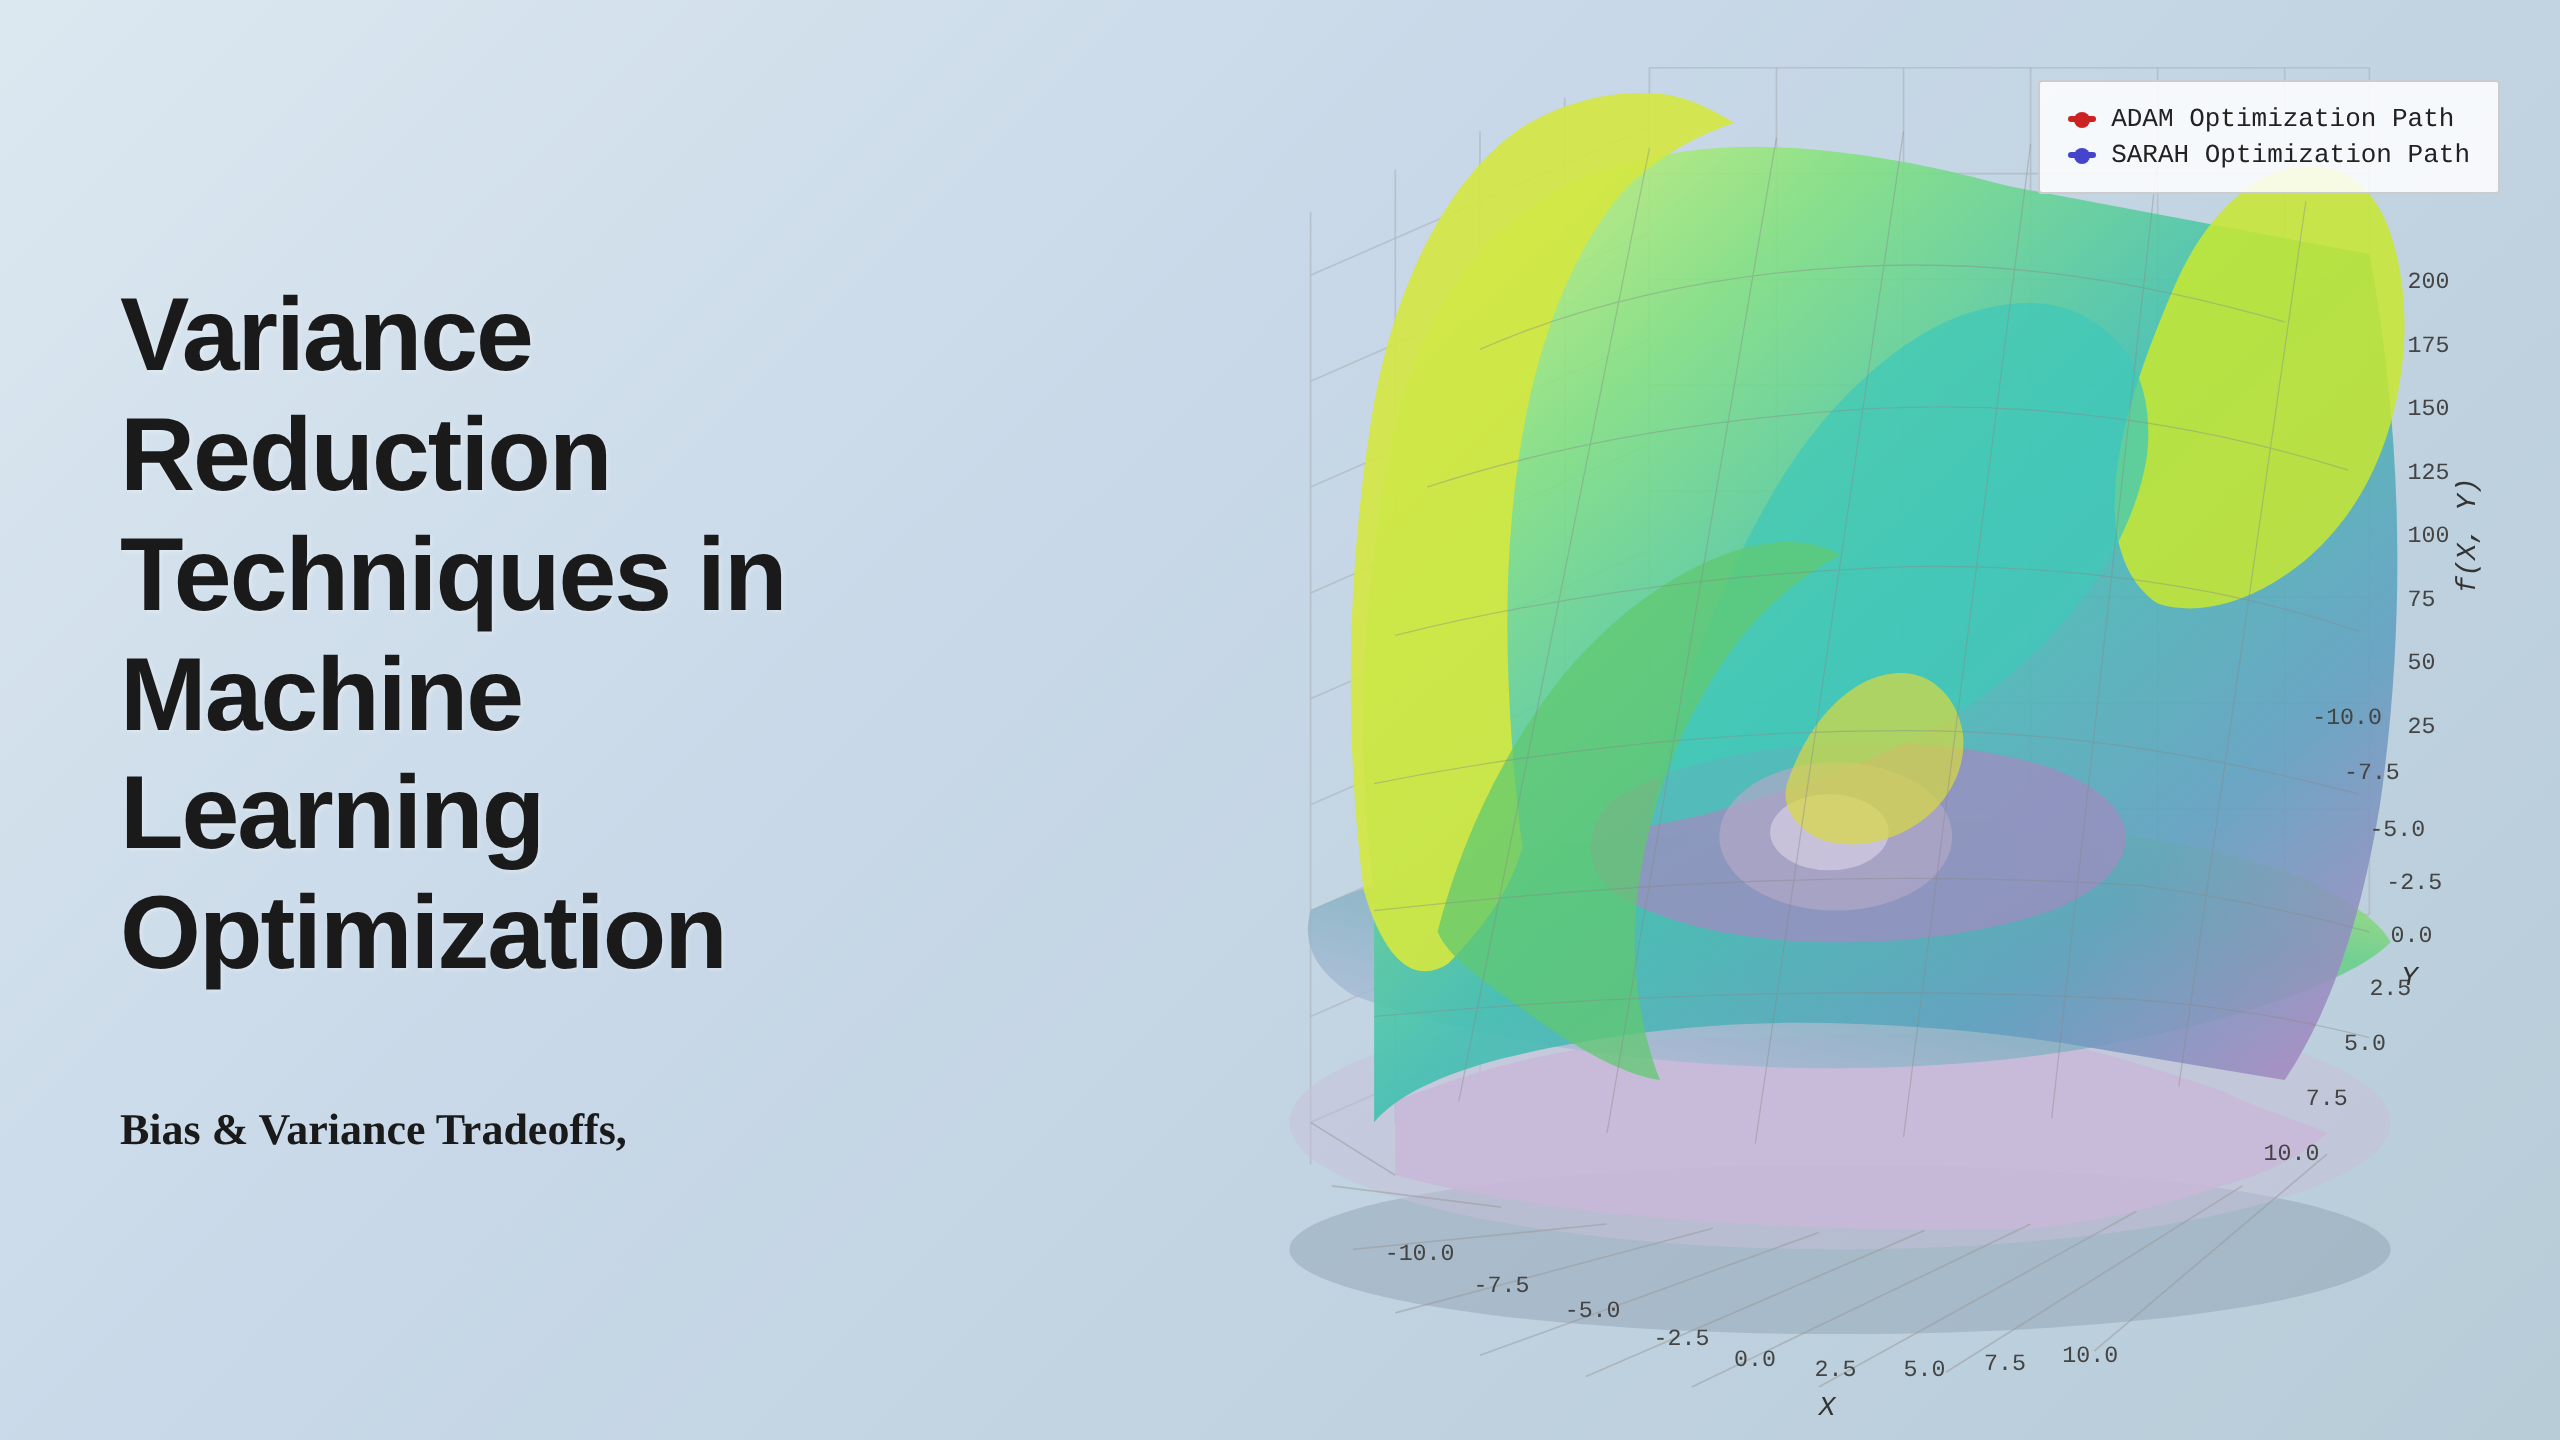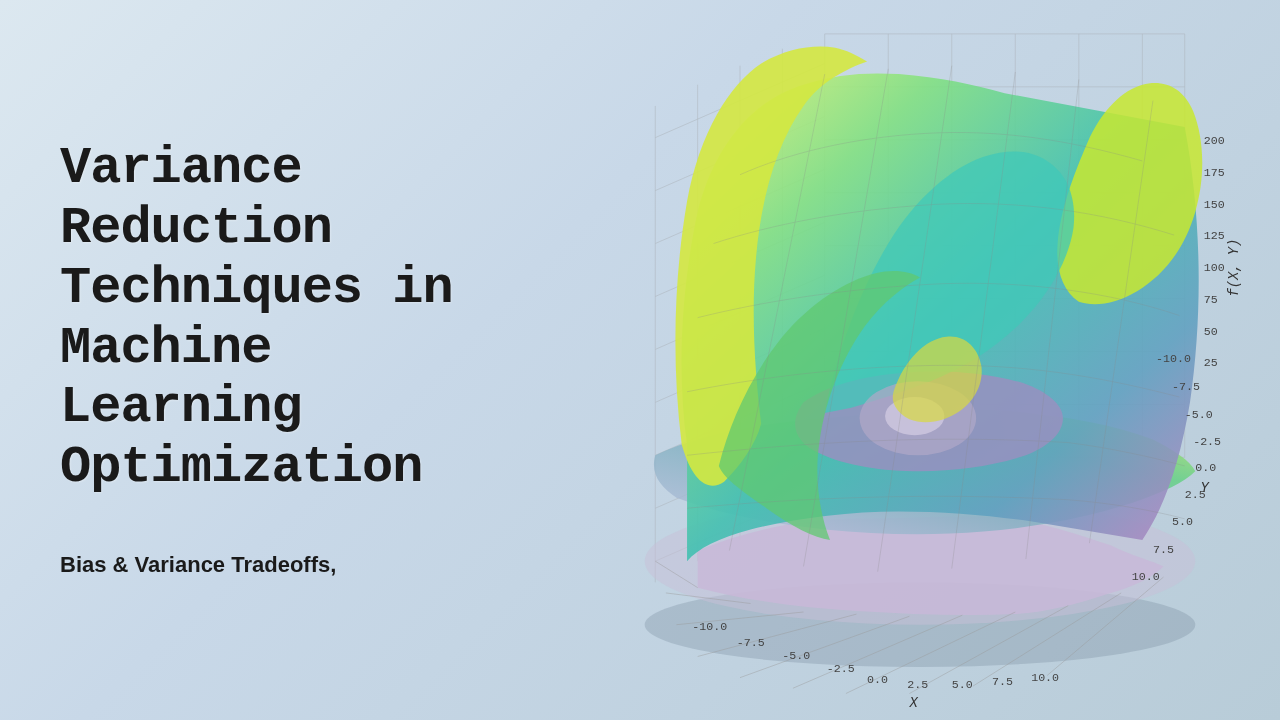--- a/index.html
+++ b/index.html
@@ -27,32 +27,32 @@
       flex-shrink: 0;
       position: relative;
       z-index: 2;
     }
 
     .title-text {
       font-size: 52px;
       font-weight: 900;
       color: #1a1a1a;
       line-height: 1.15;
-      font-family: Liberation Mono, monospace;
+      font-family: Liberation Sans, sans-serif;
       letter-spacing: -1px;
       margin-bottom: 50px;
       text-shadow: 1px 1px 2px rgba(255,255,255,0.3);
     }
 
     .subtitle-text {
       font-size: 22px;
       font-weight: 700;
       color: #1a1a1a;
       line-height: 1.5;
-      font-family: Liberation Sans, sans-serif;
+      font-family: Liberation Serif, serif;
     }
 
     .right-panel {
       flex: 1;
       position: relative;
       height: 100%;
       display: flex;
       align-items: center;
       justify-content: center;
     }
@@ -128,20 +128,30 @@
     <div class="title-text">
       Variance<br>Reduction<br>Techniques in<br>Machine<br>Learning<br>Optimization
     </div>
     <div class="subtitle-text">
       <span>Bias &amp; Variance Tradeoffs,</span><br>
     </div>
   </div>
 
   <div class="right-panel">
 
+    <div class="legend-box">
+      <div class="legend-item">
+        <div class="legend-dot legend-dot-red"></div>
+        <span>ADAM Optimization Path</span>
+      </div>
+      <div class="legend-item">
+        <div class="legend-dot legend-dot-blue"></div>
+        <span>SARAH Optimization Path</span>
+      </div>
+    </div>
 
     <svg class="chart-svg" viewBox="0 0 620 680" xmlns="http://www.w3.org/2000/svg">
       <defs>
 
         <linearGradient id="surfaceGrad1" x1="0%" y1="0%" x2="100%" y2="100%">
           <stop offset="0%" style="stop-color:#e8f870;stop-opacity:1"></stop>
           <stop offset="25%" style="stop-color:#80e080;stop-opacity:1"></stop>
           <stop offset="50%" style="stop-color:#40c0b0;stop-opacity:1"></stop>
           <stop offset="75%" style="stop-color:#60a0c0;stop-opacity:1"></stop>
           <stop offset="100%" style="stop-color:#c080c0;stop-opacity:1"></stop>

